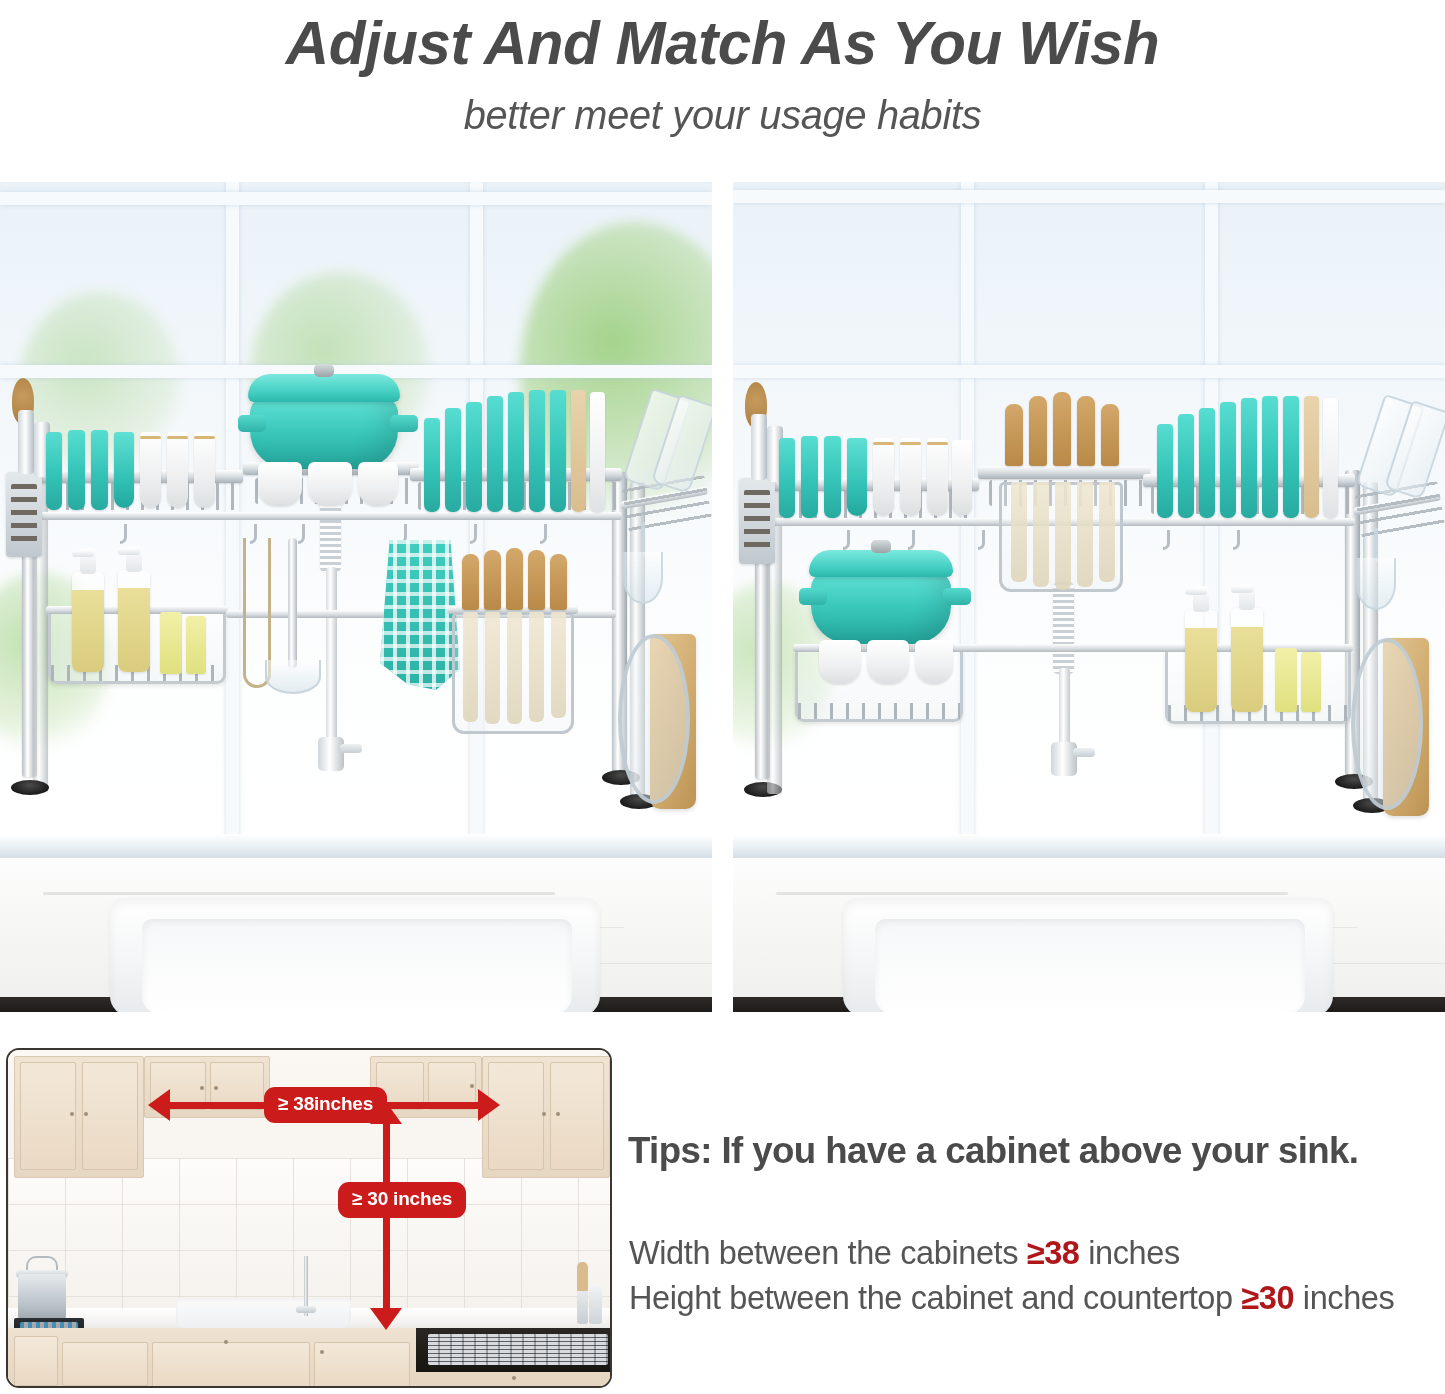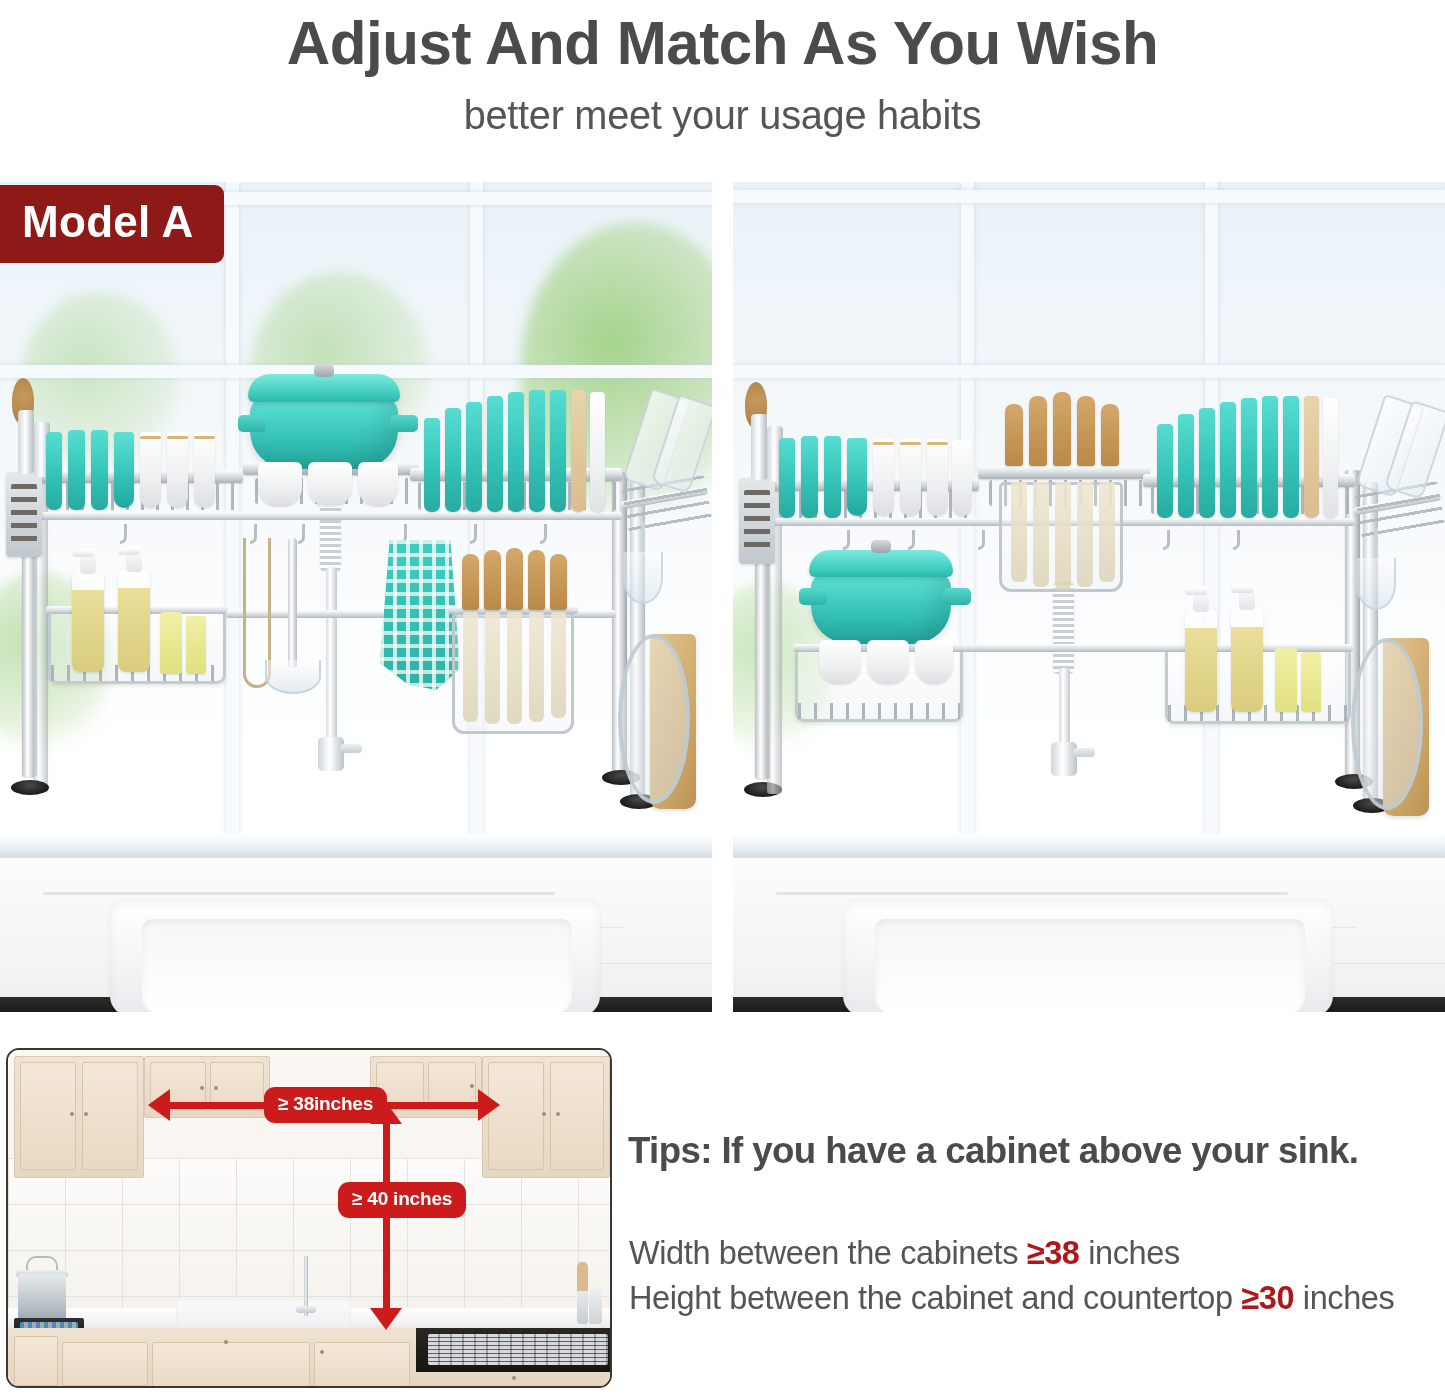--- a/index.html
+++ b/index.html
@@ -6,21 +6,21 @@
   * { box-sizing: border-box; margin: 0; padding: 0; }
   html, body {
     width: 1445px; height: 1394px;
     background: #ffffff;
     font-family: "Liberation Sans", sans-serif;
     overflow: hidden;
   }
   #page { position: relative; width: 1445px; height: 1394px; background: #fff; }
 
   
-  .header { position: absolute; left: 0; top: 0; width: 1445px; height: 175px; text-align: center; }
+  .header { position: absolute; left: 0; top: 0; width: 1445px; height: 175px; text-align: center; font-style: italic; }
   .title {
     position: absolute; left: 0; top: 6px; width: 1445px;
     font-size: 62px; font-weight: bold; color: #4b4b4b;
     letter-spacing: -0.5px; line-height: 74px;
     transform: scaleX(0.97); transform-origin: center top;
   }
   .subtitle {
     position: absolute; left: 0; top: 90px; width: 1445px;
     font-size: 41px; font-weight: normal; color: #555555;
     line-height: 50px; letter-spacing: -0.3px;
@@ -520,21 +520,20 @@
       <div class="knife-handle" style="left:506px;top:366px;width:17px;height:62px;"></div>
       <div class="knife-blade" style="left:507px;top:430px;width:15px;height:112px;"></div>
       <div class="knife-handle" style="left:528px;top:368px;width:17px;height:60px;"></div>
       <div class="knife-blade" style="left:529px;top:430px;width:15px;height:110px;"></div>
       <div class="knife-handle" style="left:550px;top:372px;width:17px;height:56px;"></div>
       <div class="knife-blade" style="left:551px;top:430px;width:15px;height:106px;"></div>
 
       <div class="cutting-board" style="left:650px;top:452px;width:46px;height:175px;"></div>
       <div class="pan-lid" style="left:618px;top:452px;width:72px;height:170px;"></div>
     </div>
-    <div class="badge badge-a">Model A</div>
   </div>
 
   <div class="panel" id="panel-b">
     <div class="scene">
       <div class="sky"></div>
       <div class="foliage" style="left:-30px;top:400px;width:130px;height:170px;opacity:.55;"></div>
       <div class="mullion-v" style="left:228px;"></div>
       <div class="mullion-v" style="left:472px;"></div>
       <div class="mullion-h" style="top:8px;"></div>
       <div class="mullion-h" style="top:183px;"></div>
@@ -696,21 +695,21 @@
     <div class="kp-knob" style="left:504px;top:326px;"></div>
 
     <div class="arrow-head ah-left" style="left:140px;top:39px;"></div>
     <div class="arrow-line-h" style="left:160px;top:52px;width:312px;"></div>
     <div class="arrow-head ah-right" style="left:470px;top:39px;"></div>
     <div class="dim-badge" style="left:256px;top:37px;">≥ 38inches</div>
 
     <div class="arrow-head ah-up" style="left:362px;top:52px;"></div>
     <div class="arrow-line-v" style="left:375px;top:70px;width:7px;height:192px;"></div>
     <div class="arrow-head ah-down" style="left:362px;top:258px;"></div>
-    <div class="dim-badge" style="left:330px;top:132px;">≥ 40 inches</div>
+    <div class="dim-badge" style="left:330px;top:132px;">≥ 30 inches</div>
   </div>
 
   <div class="tips-block">
     <div class="tips-title">Tips:  If you have a cabinet above your sink.</div>
     <div class="tips-lines">
       <div class="tips-line">
         <span>Width between the cabinets </span><span class="hl">≥38</span><span> inches</span>
       </div>
       <div class="tips-line">
         <span>Height between the cabinet and countertop </span><span class="hl">≥30</span><span> inches</span>

